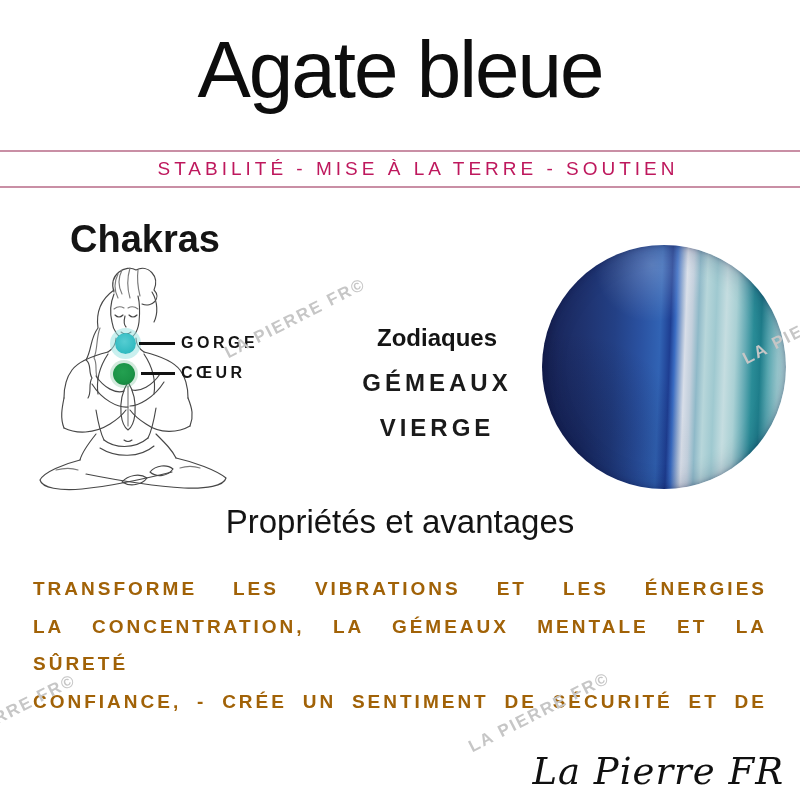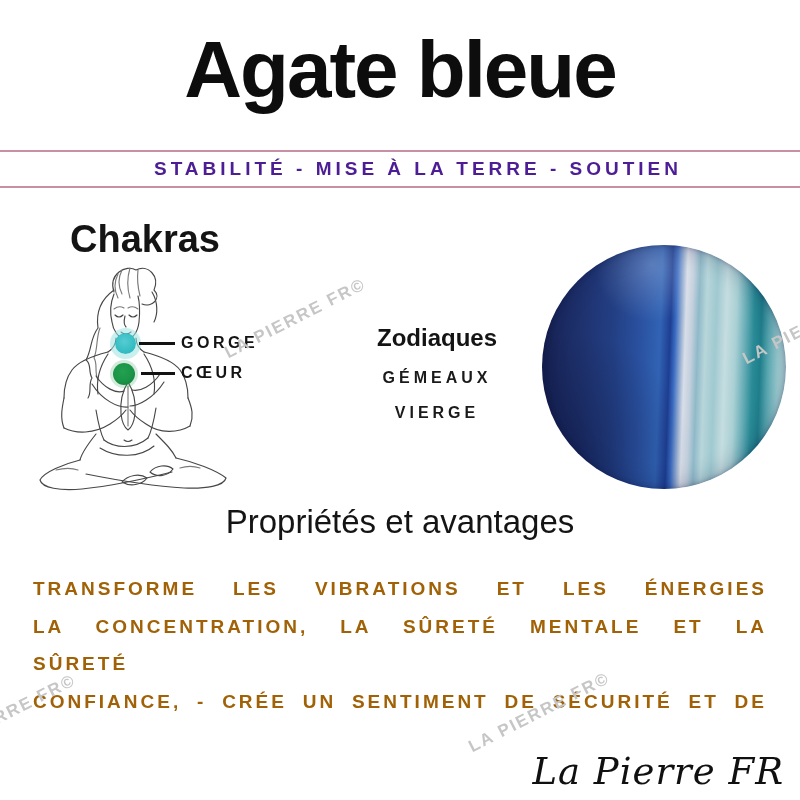--- a/index.html
+++ b/index.html
@@ -3,29 +3,29 @@
 <meta charset="utf-8">
 <style>
   html,body{margin:0;padding:0;background:#fff;}
   .canvas{
     position:relative;width:800px;height:800px;background:#ffffff;
     overflow:hidden;font-family:"Liberation Sans",sans-serif;color:#111;
   }
   
   .title{
     position:absolute;top:28px;left:0;width:100%;text-align:center;
-    font-size:80px;font-weight:bold;letter-spacing:-2px;color:#0d0d0d;line-height:1.05;
+    font-size:80px;font-weight:normal;letter-spacing:-2px;color:#0d0d0d;line-height:1.05;
   }
   
   .tagline-band{
     position:absolute;top:150px;left:0;width:100%;height:34px;
     border-top:2px solid #c98fa5;border-bottom:2px solid #c98fa5;
     display:flex;align-items:center;justify-content:center;
   }
-  .tagline-band span{font-size:19px;font-weight:bold;letter-spacing:4px;color:#4c1d95;margin-left:36px;}
+  .tagline-band span{font-size:19px;font-weight:normal;letter-spacing:4px;color:#be185d;margin-left:36px;}
   
   .chakras-heading{position:absolute;left:70px;top:218px;font-size:38px;font-weight:bold;color:#141414;}
   .figure-svg{position:absolute;left:30px;top:258px;width:210px;height:235px;}
   .dot{position:absolute;border-radius:50%;}
   .dot-gorge{
     left:115px;top:333px;width:21px;height:21px;
     background:radial-gradient(circle at 45% 40%, #55cdd2 0%, #35bdc3 60%, #29adb4 100%);
     box-shadow:0 0 0 5px rgba(156,227,225,0.55);
   }
   .dot-coeur{
@@ -35,21 +35,21 @@
   }
   .leader{position:absolute;height:3px;background:#121212;}
   .leader-gorge{left:139px;top:342px;width:36px;}
   .leader-coeur{left:141px;top:372px;width:34px;}
   .chakra-label{position:absolute;font-size:16px;font-weight:bold;letter-spacing:3.5px;color:#141414;}
   .label-gorge{left:181px;top:334px;}
   .label-coeur{left:181px;top:364px;}
   
   .zodiac{position:absolute;left:347px;top:324px;width:180px;text-align:center;}
   .zodiac-heading{font-size:24px;font-weight:bold;color:#141414;}
-  .zodiac-sign{font-size:16px;font-weight:bold;letter-spacing:4px;margin-top:17px;color:#1a1a1a;}
+  .zodiac-sign{font-size:24px;font-weight:bold;letter-spacing:4px;margin-top:17px;color:#1a1a1a;}
   
   .stone{
     position:absolute;left:542px;top:245px;width:244px;height:244px;border-radius:50%;
     background:
       radial-gradient(circle at 45% 8%, rgba(255,255,255,0.22) 0%, rgba(255,255,255,0) 22%),
       radial-gradient(circle at 12% 85%, rgba(5,8,40,0.30) 0%, rgba(5,8,40,0) 40%),
       linear-gradient(92deg,
         #161f4c 0%, #1b2a61 8%, #1f3370 18%, #234085 30%, #2a51a0 40%,
         #3163b4 48%, #1e3e92 52%, #3a6cc2 54%, #9fb4d4 56.5%, #d8dee8 58%,
         #c2cfdc 60.5%, #8fb9c8 63%, #b7d6da 66%, #9fc9d0 70%, #c5dde0 74%,
@@ -166,21 +166,21 @@
     <div class="zodiac-heading">Zodiaques</div>
     <div class="zodiac-sign">GÉMEAUX</div>
     <div class="zodiac-sign">VIERGE</div>
   </div>
 
   <div class="stone"></div>
 
   <div class="props-heading">Propriétés et avantages</div>
   <div class="props-text">
     <div class="props-line">TRANSFORME LES VIBRATIONS ET LES ÉNERGIES</div>
-    <div class="props-line">LA CONCENTRATION, LA SÛRETÉ MENTALE ET LA</div>
+    <div class="props-line">LA CONCENTRATION, LA GÉMEAUX MENTALE ET LA</div>
     <div class="props-line last">SÛRETÉ</div>
     <div class="props-line">CONFIANCE, - CRÉE UN SENTIMENT DE SÉCURITÉ ET DE</div>
   </div>
 
   <div class="wm wm1">LA PIERRE FR©</div>
   <div class="wm wm2">LA PIERRE FR©</div>
   <div class="wm wm3">LA PIERRE FR©</div>
   <div class="wm wm4">LA PIERRE FR©</div>
 
   <div class="signature">La Pierre FR</div>

